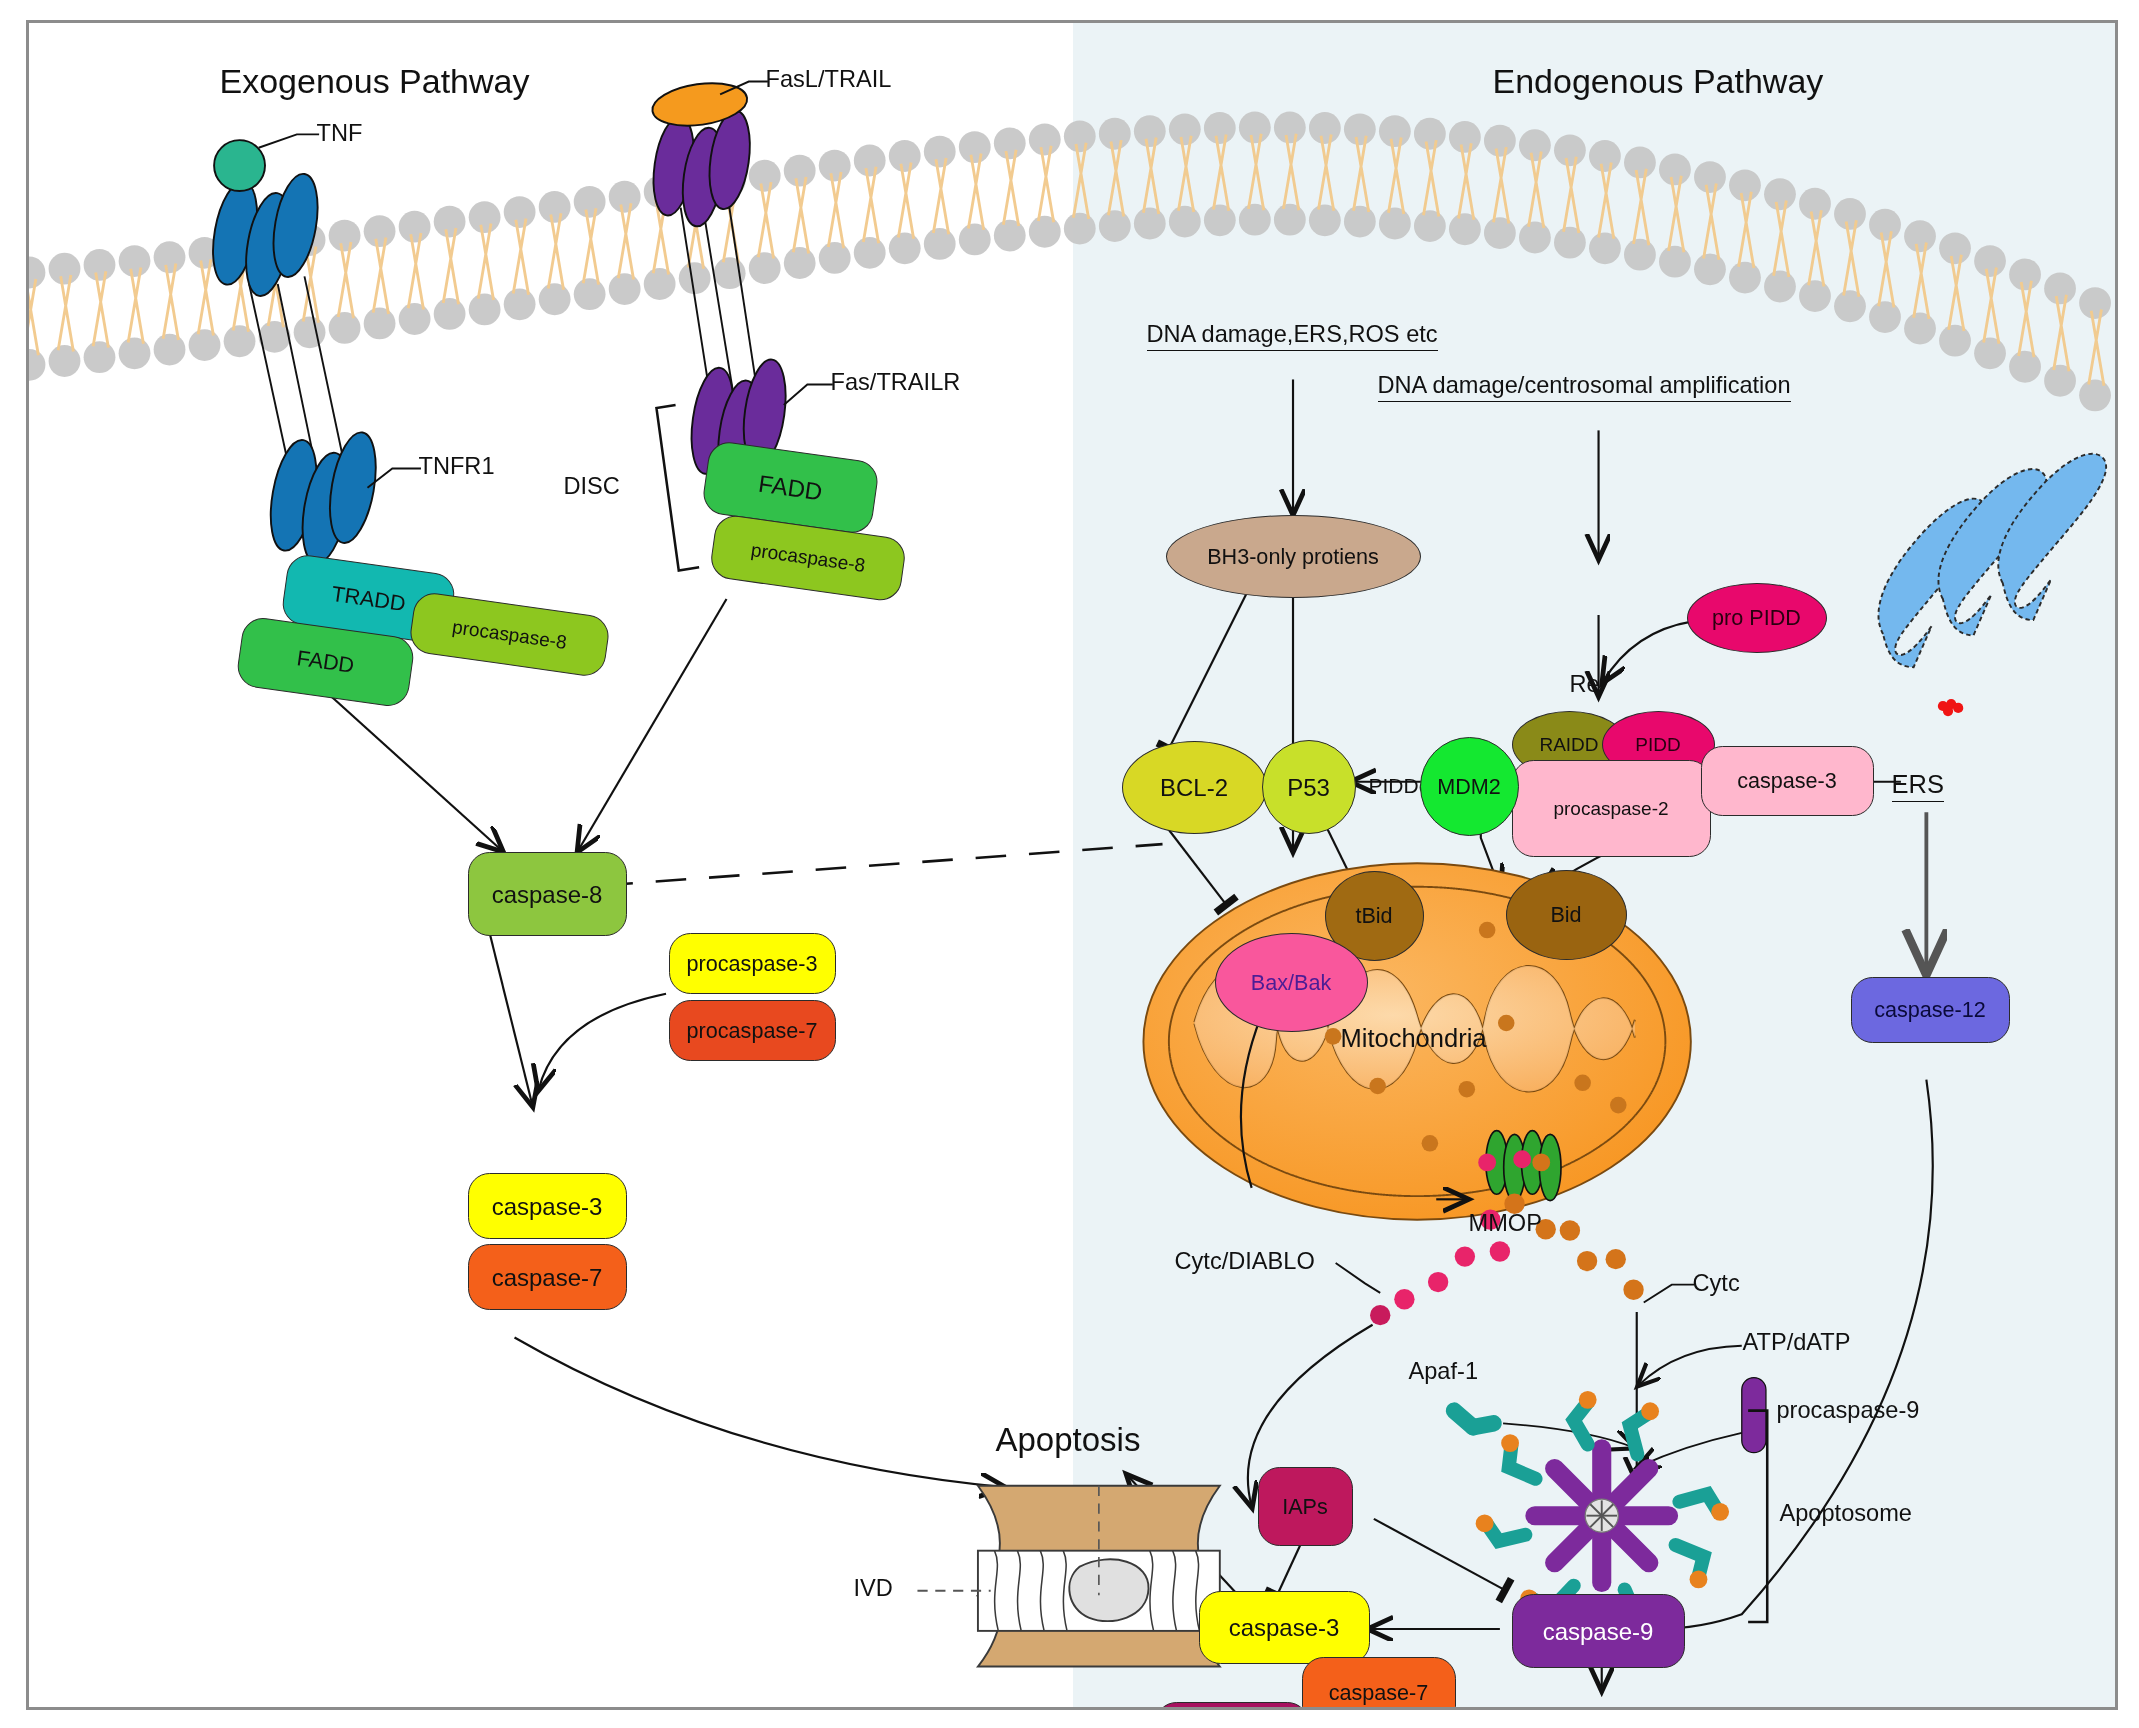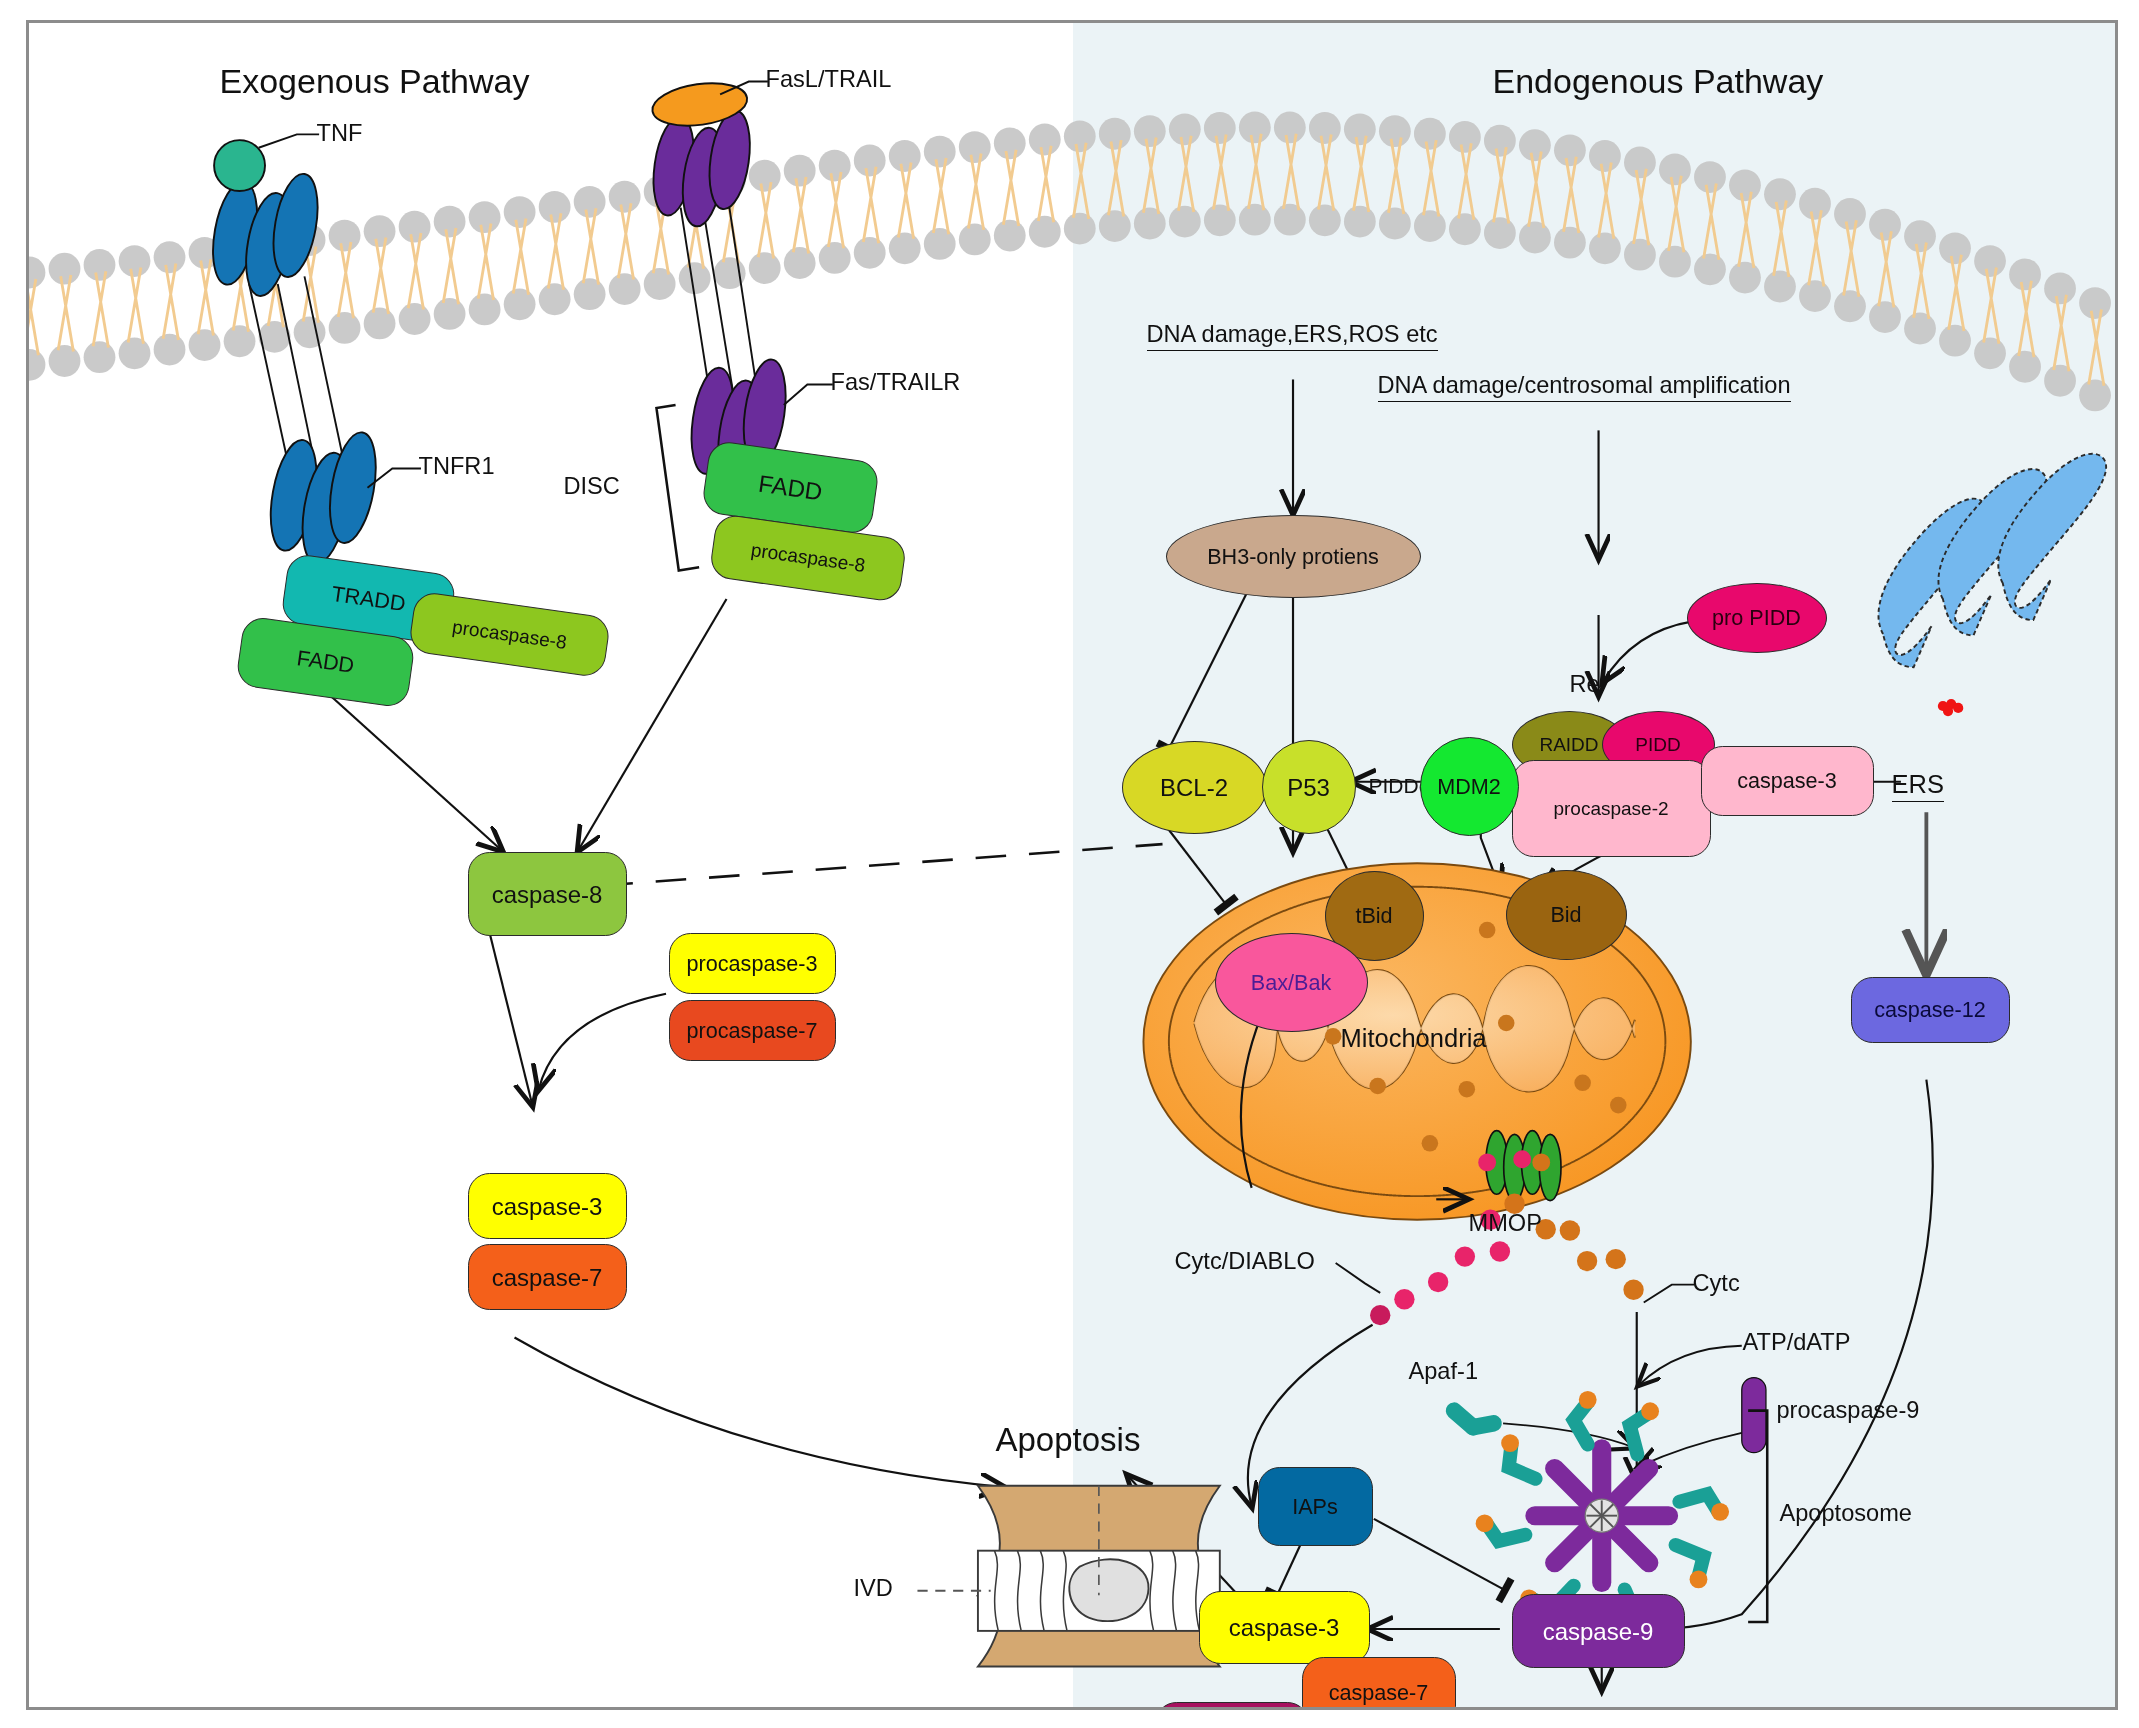--- a/index.html
+++ b/index.html
@@ -629,21 +629,21 @@
 
     <div class="lbl" style="left:1312px;top:1001px;font-size:25.5px;">Mitochondria</div>
     <div class="lbl" style="left:1440px;top:1159px;margin-top:28px;">MMOP</div>
     <div class="lbl" style="left:1146px;top:1225px;">Cytc/DIABLO</div>
     <div class="lbl" style="left:1664px;top:1247px;">Cytc</div>
     <div class="lbl" style="left:1380px;top:1335px;">Apaf-1</div>
     <div class="lbl" style="left:1714px;top:1306px;">ATP/dATP</div>
     <div class="lbl" style="left:1748px;top:1374px;">procaspase-9</div>
     <div class="lbl" style="left:1751px;top:1477px;">Apoptosome</div>
 
-    <div class="node rrect md" style="left:1229px;top:1444px;width:115px;height:79px;background:#0369a1;">
+    <div class="node rrect md" style="left:1229px;top:1444px;width:95px;height:79px;background:#be185d;">
       <span>IAPs</span>
     </div>
     <div class="node rrect lg" style="left:1170px;top:1568px;width:171px;height:73px;background:#ffff00;">
       <span>caspase-3</span>
     </div>
     <div class="node rrect md" style="left:1126px;top:1634px;width:154px;height:71px;background:#a8115f;color:#fde047;margin-top:45px;">
       <span>caspase-6</span>
     </div>
     <div class="node rrect md" style="left:1273px;top:1634px;width:154px;height:71px;background:#f4601a;">
       <span>caspase-7</span>

